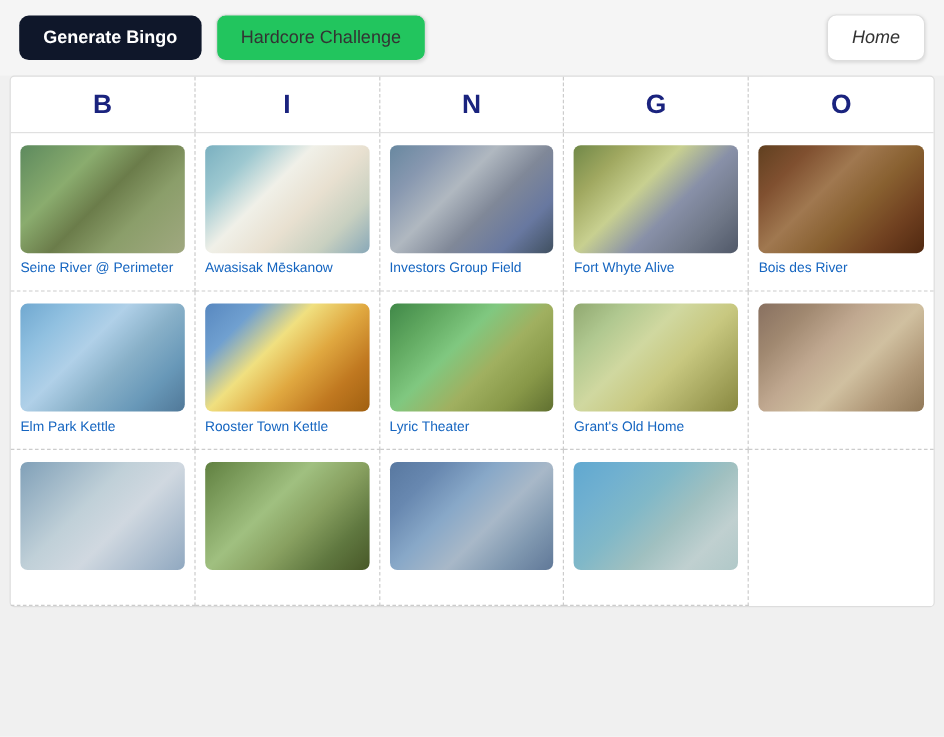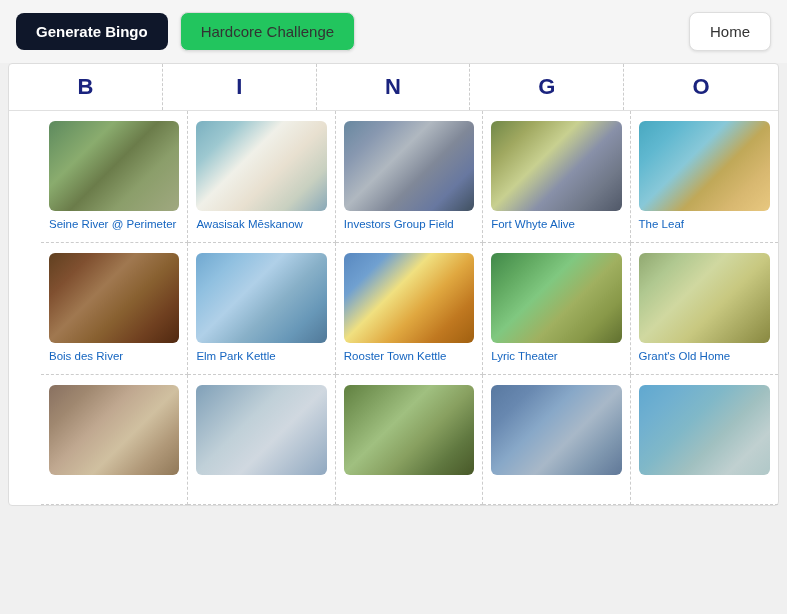--- a/index.html
+++ b/index.html
@@ -42,20 +42,21 @@
       background: white;
       color: #333;
       border: 1px solid #ddd;
       border-radius: 8px;
       padding: 10px 20px;
       font-size: 15px;
       font-weight: 500;
       cursor: pointer;
       margin-left: auto;
       box-shadow: 0 1px 3px rgba(0,0,0,0.1);
+      font-style: italic;
     }
     .bingo-container {
       background: white;
       margin: 0 8px;
       border: 1px solid #ddd;
       border-radius: 4px;
     }
     .bingo-header {
       display: grid;
       grid-template-columns: repeat(5, 1fr);
@@ -66,21 +67,20 @@
       font-size: 22px;
       font-weight: 700;
       color: #1a237e;
       padding: 10px 0;
       border-right: 1px dashed #ccc;
     }
     .bingo-letter:last-child { border-right: none; }
     .bingo-grid {
       display: grid;
       grid-template-columns: repeat(5, 1fr);
-      padding-left: 32px;
     }
     .bingo-cell {
       border-right: 1px dashed #ccc;
       border-bottom: 1px dashed #ccc;
       padding: 10px 8px;
       display: flex;
       flex-direction: column;
       align-items: flex-start;
       min-height: 130px;
     }
@@ -145,24 +145,20 @@
       </div>
       <div class="bingo-cell">
         <div class="cell-image img-investors"></div>
         <div class="cell-label">Investors Group Field</div>
       </div>
       <div class="bingo-cell">
         <div class="cell-image img-fortwhyte"></div>
         <div class="cell-label">Fort Whyte Alive</div>
       </div>
       <div class="bingo-cell">
-        <div class="cell-image img-leaf"></div>
-        <div class="cell-label">The Leaf</div>
-      </div>
-      <div class="bingo-cell">
         <div class="cell-image img-boisdes"></div>
         <div class="cell-label">Bois des River</div>
       </div>
       <div class="bingo-cell">
         <div class="cell-image img-elmpark"></div>
         <div class="cell-label">Elm Park Kettle</div>
       </div>
       <div class="bingo-cell">
         <div class="cell-image img-rooster"></div>
         <div class="cell-label">Rooster Town Kettle</div>

